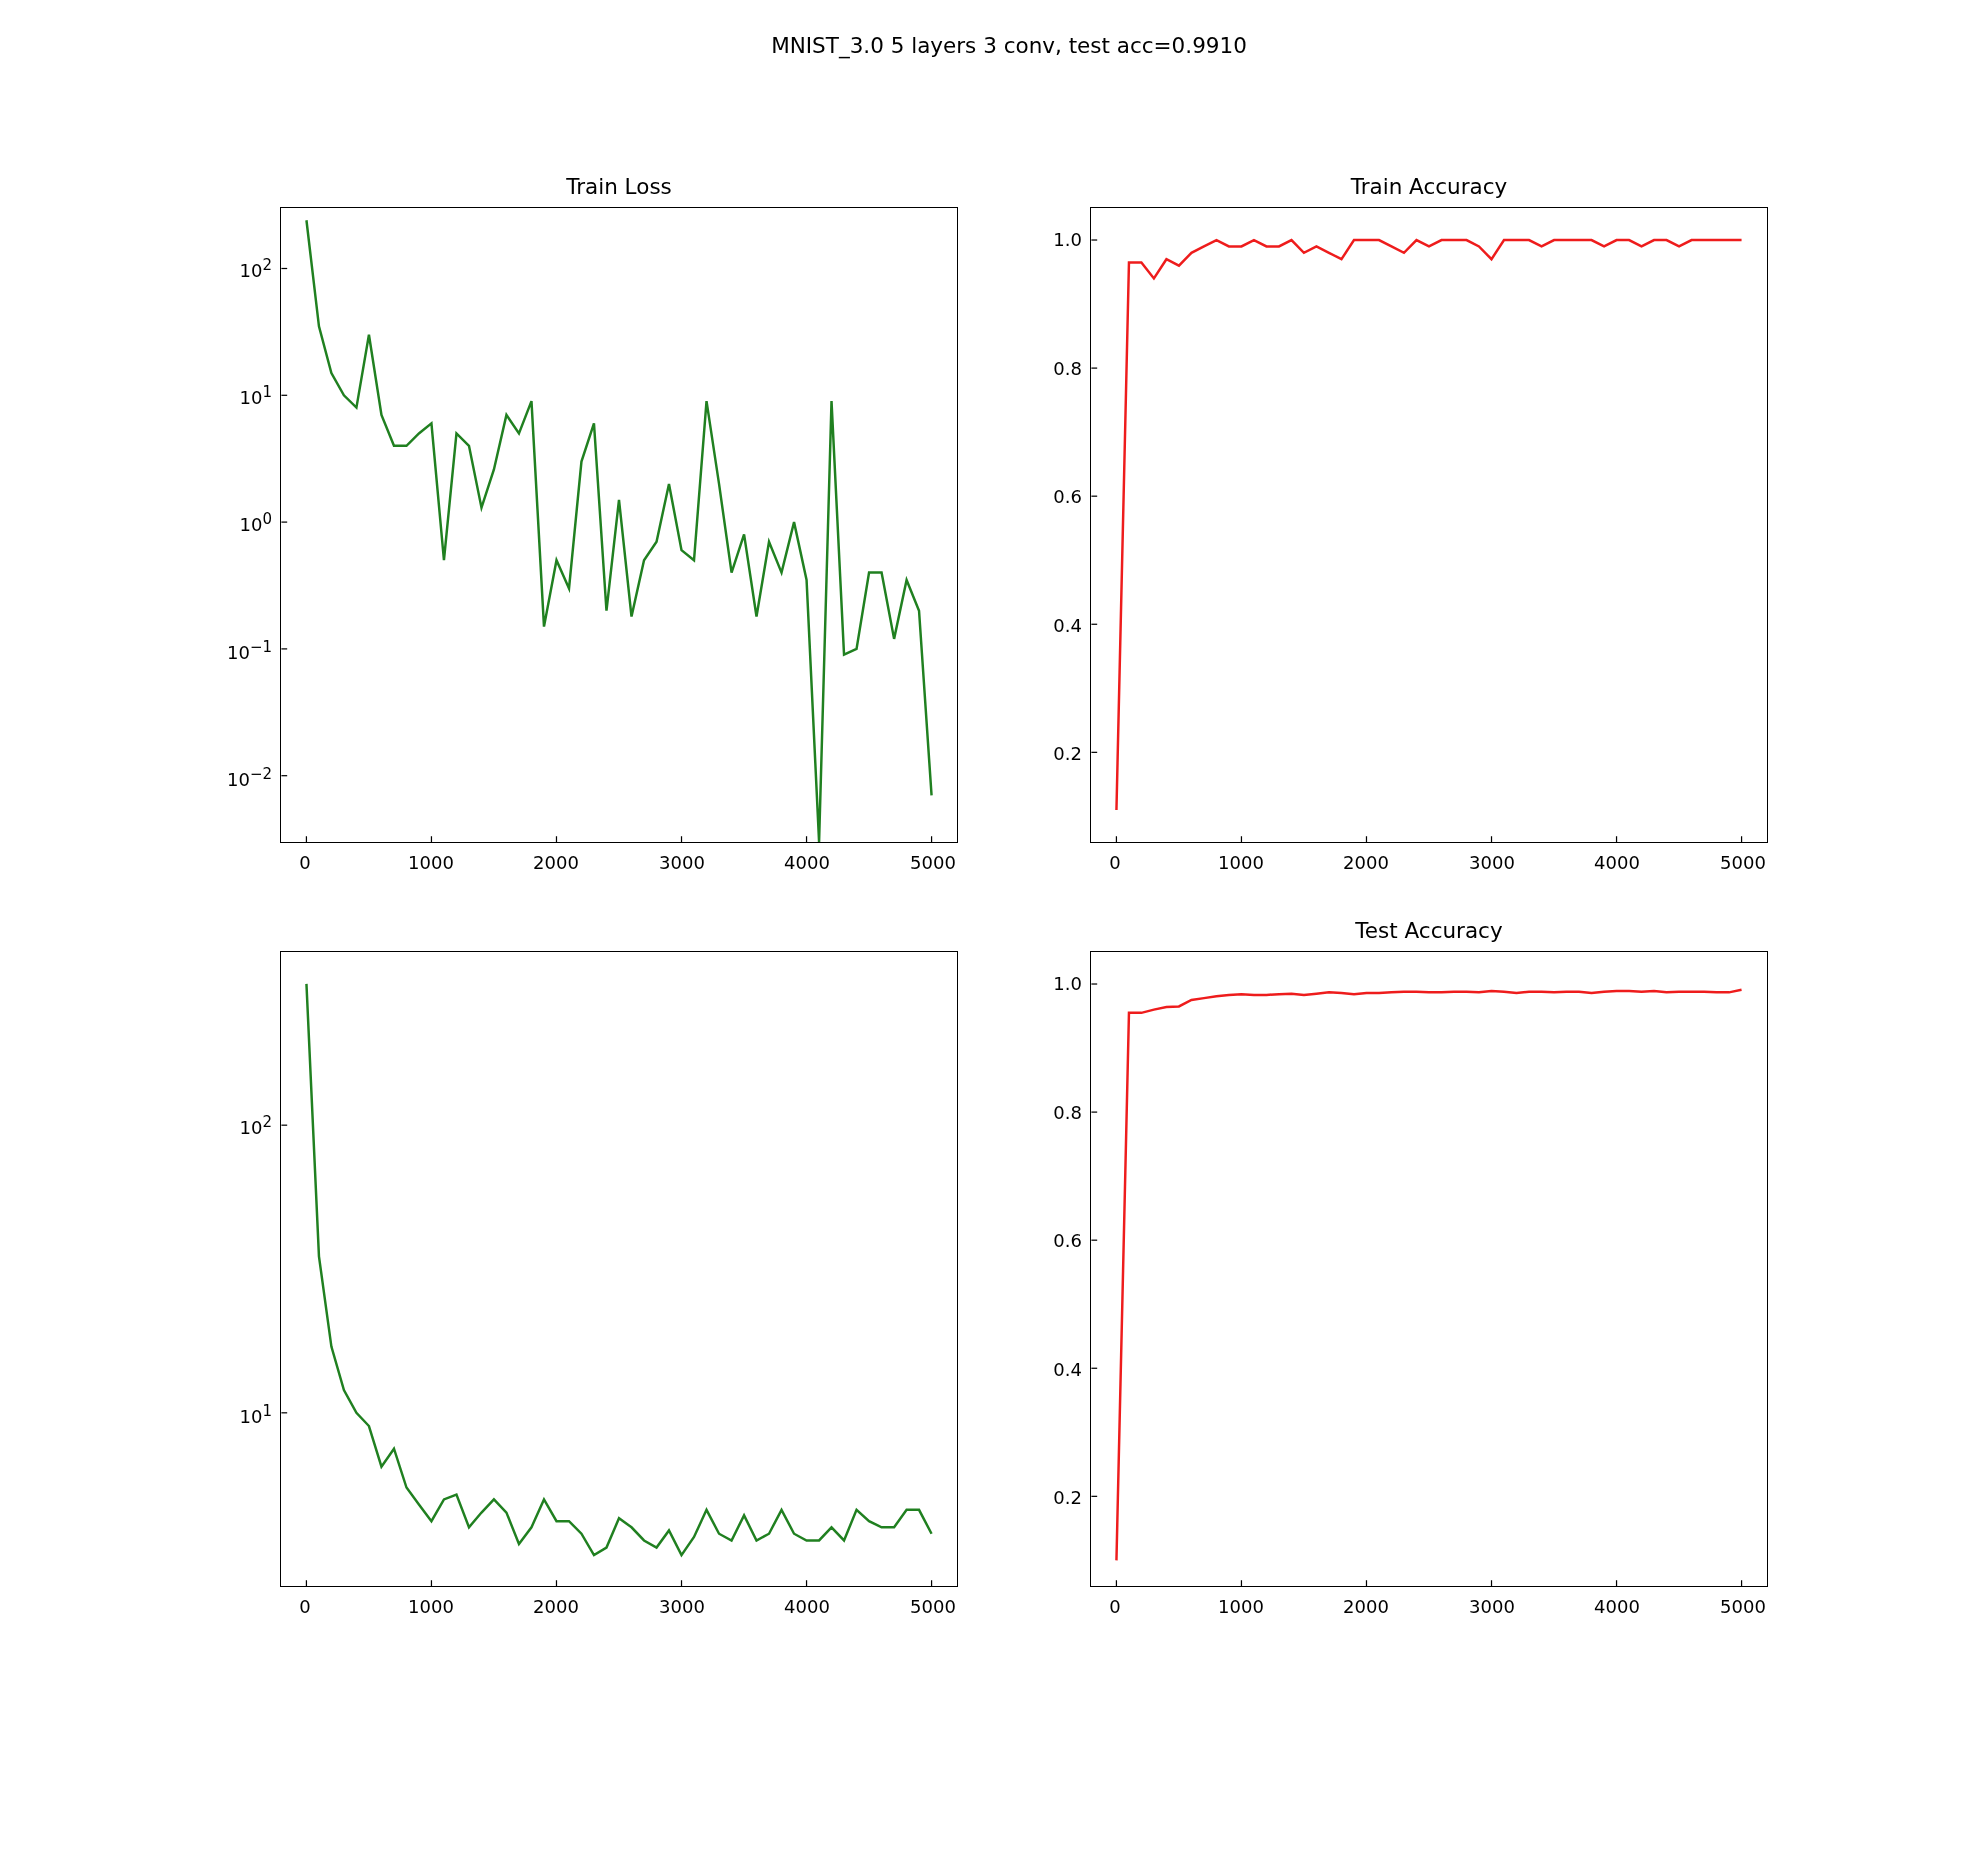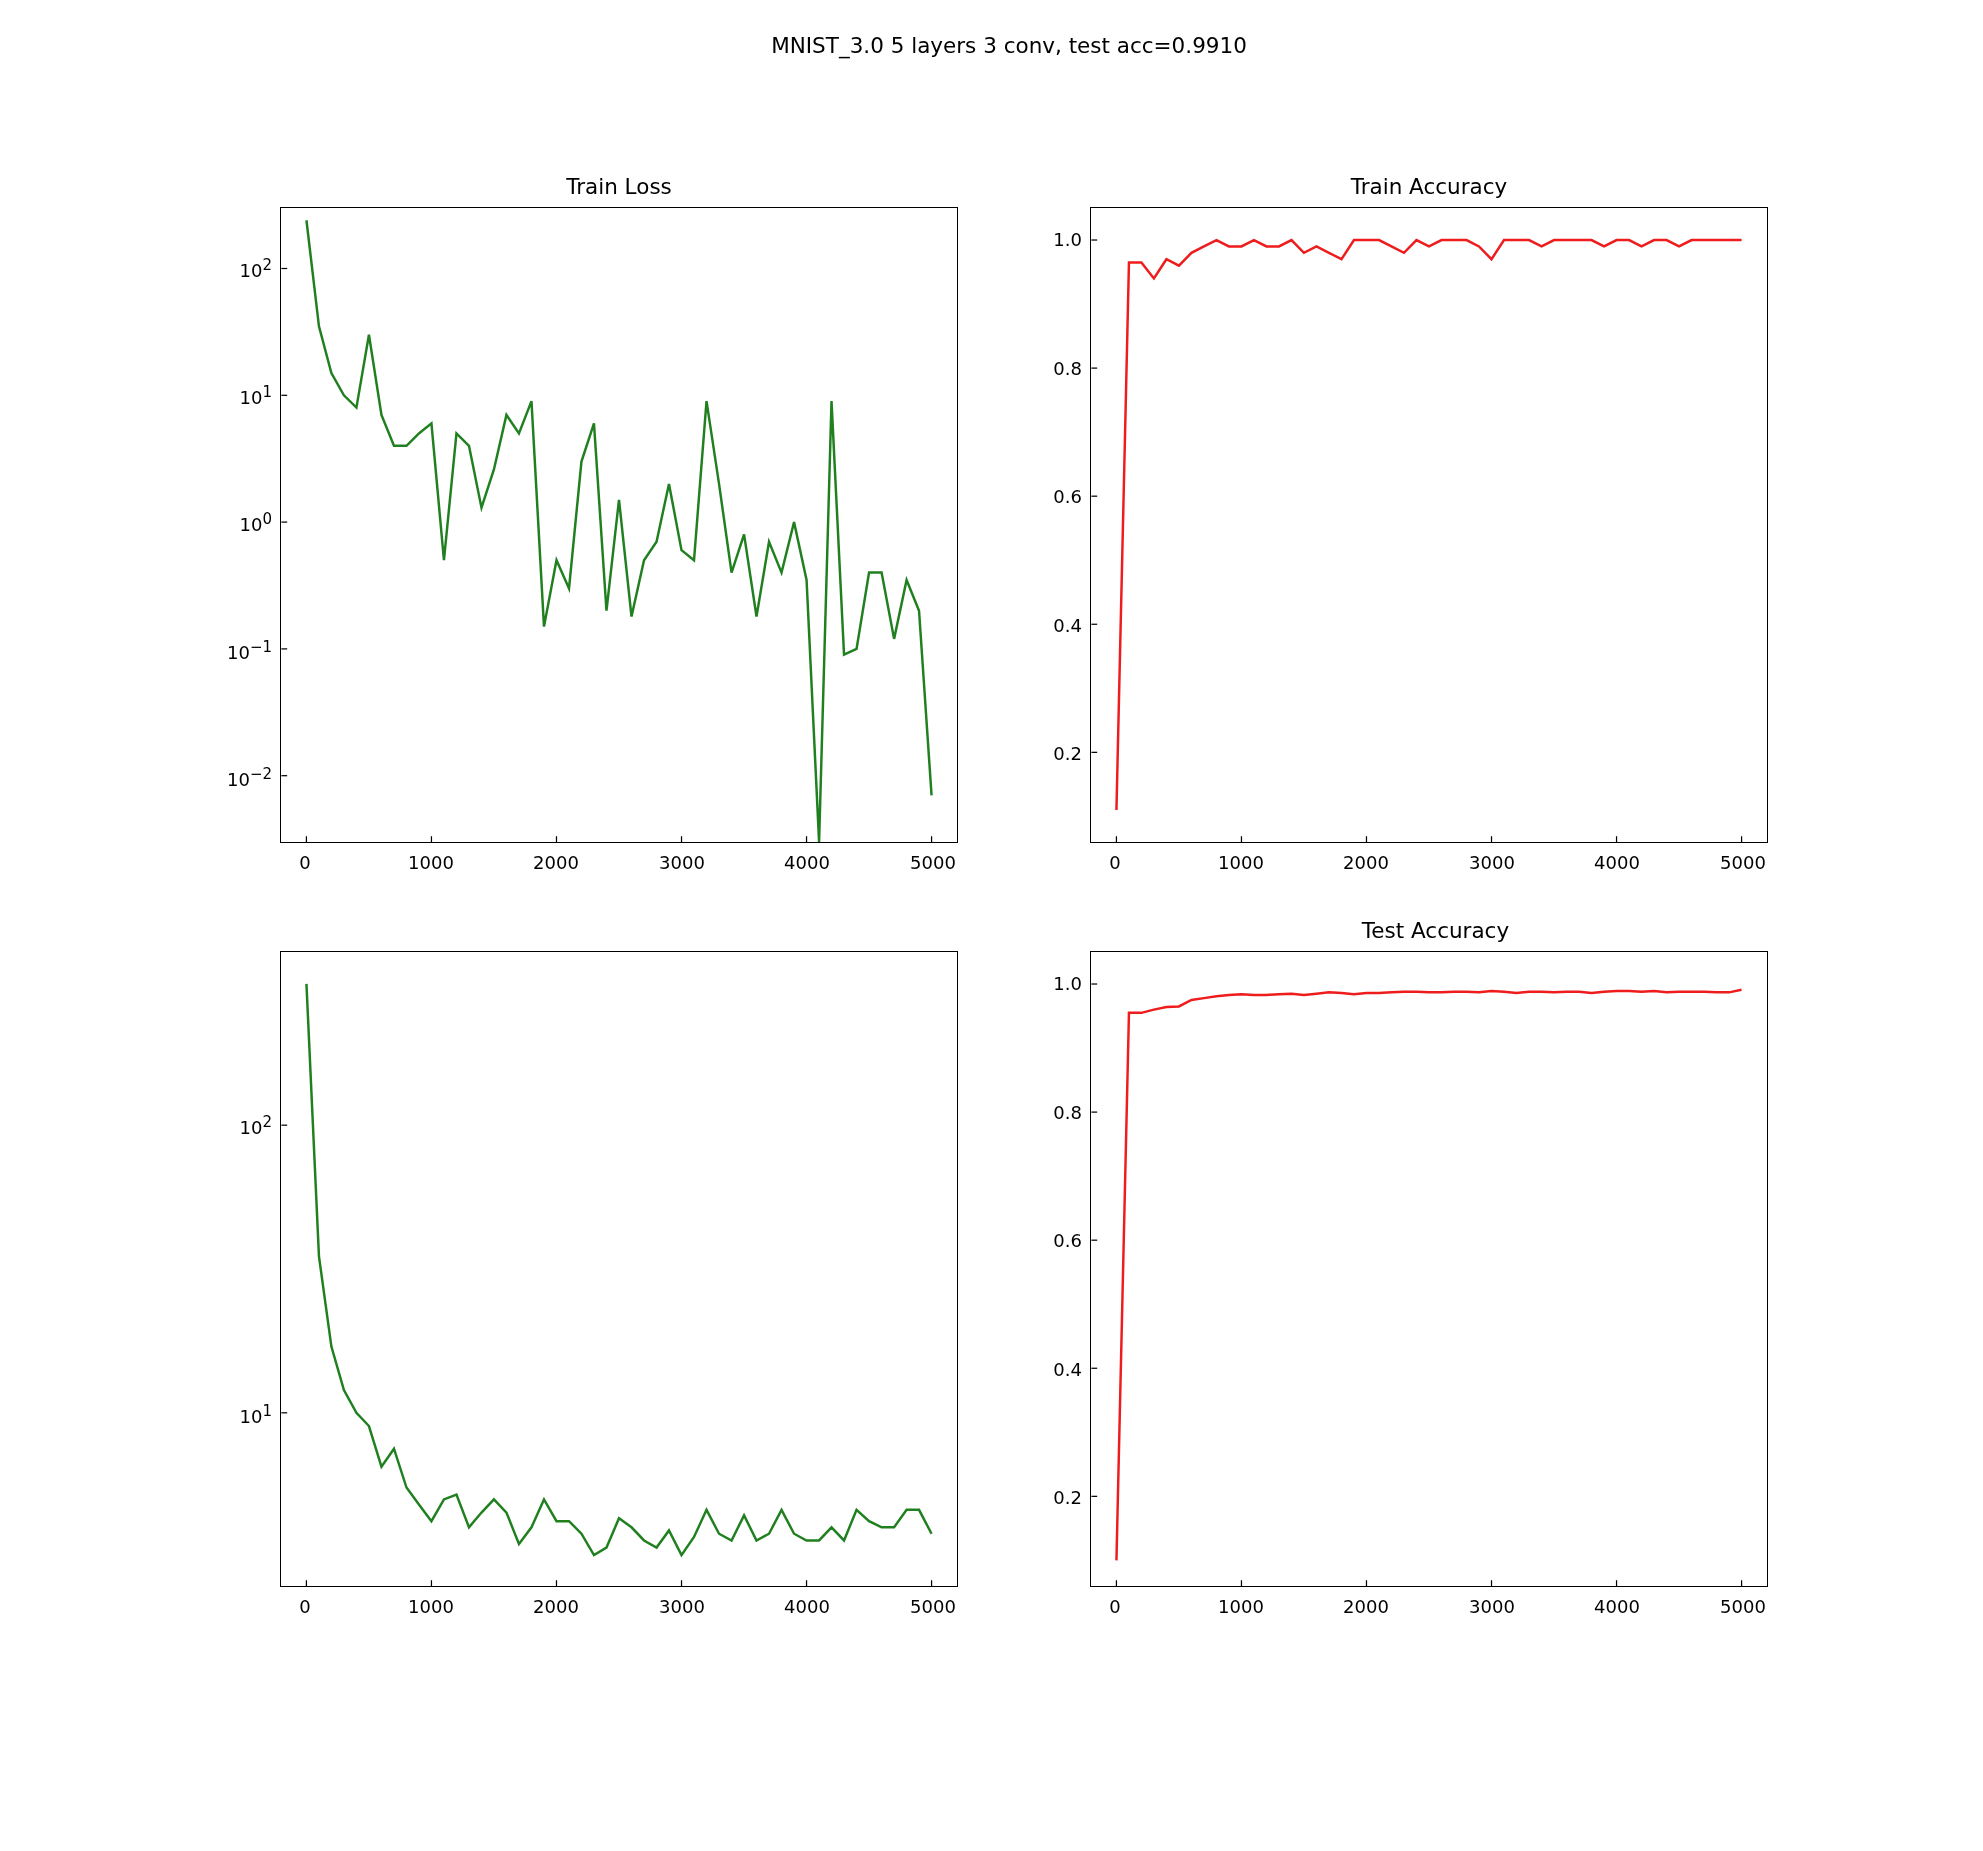--- a/index.html
+++ b/index.html
@@ -143,21 +143,21 @@
         </svg>
         <div class="tick-label-x" style="left: 25px; top: 645px;">0</div>
         <div class="tick-label-x" style="left: 151px; top: 645px;">1000</div>
         <div class="tick-label-x" style="left: 276px; top: 645px;">2000</div>
         <div class="tick-label-x" style="left: 402px; top: 645px;">3000</div>
         <div class="tick-label-x" style="left: 527px; top: 645px;">4000</div>
         <div class="tick-label-x" style="left: 653px; top: 645px;">5000</div>
         <div class="tick-label-y" style="left: -66px; top: 463px; position: absolute; width: 58px;">10<sup>1</sup></div>
         <div class="tick-label-y" style="left: -66px; top: 174px; position: absolute; width: 58px;">10<sup>2</sup></div>
       </div>
-      <div class="subplot" style="left: 1041px; top: 951px; width: 678px; height: 636px; padding-left: 13px;">
+      <div class="subplot" style="left: 1041px; top: 951px; width: 678px; height: 636px;">
         <div class="axes-title">Test Accuracy</div>
         <svg width="678" height="636" class="plot-area" viewBox="0 0 820 770">
           <line x1="30.37037037037037" x2="30.37037037037037" y1="770" y2="763" stroke="#000" stroke-width="1.5"></line>
           <line x1="182.2222222222222" x2="182.2222222222222" y1="770" y2="763" stroke="#000" stroke-width="1.5"></line>
           <line x1="334.0740740740741" x2="334.0740740740741" y1="770" y2="763" stroke="#000" stroke-width="1.5"></line>
           <line x1="485.9259259259259" x2="485.9259259259259" y1="770" y2="763" stroke="#000" stroke-width="1.5"></line>
           <line x1="637.7777777777778" x2="637.7777777777778" y1="770" y2="763" stroke="#000" stroke-width="1.5"></line>
           <line x1="789.6296296296296" x2="789.6296296296296" y1="770" y2="763" stroke="#000" stroke-width="1.5"></line>
           <line x1="0" x2="7" y1="661.1111111111111" y2="661.1111111111111" stroke="#000" stroke-width="1.5"></line>
           <line x1="0" x2="7" y1="505.55555555555554" y2="505.55555555555554" stroke="#000" stroke-width="1.5"></line>

